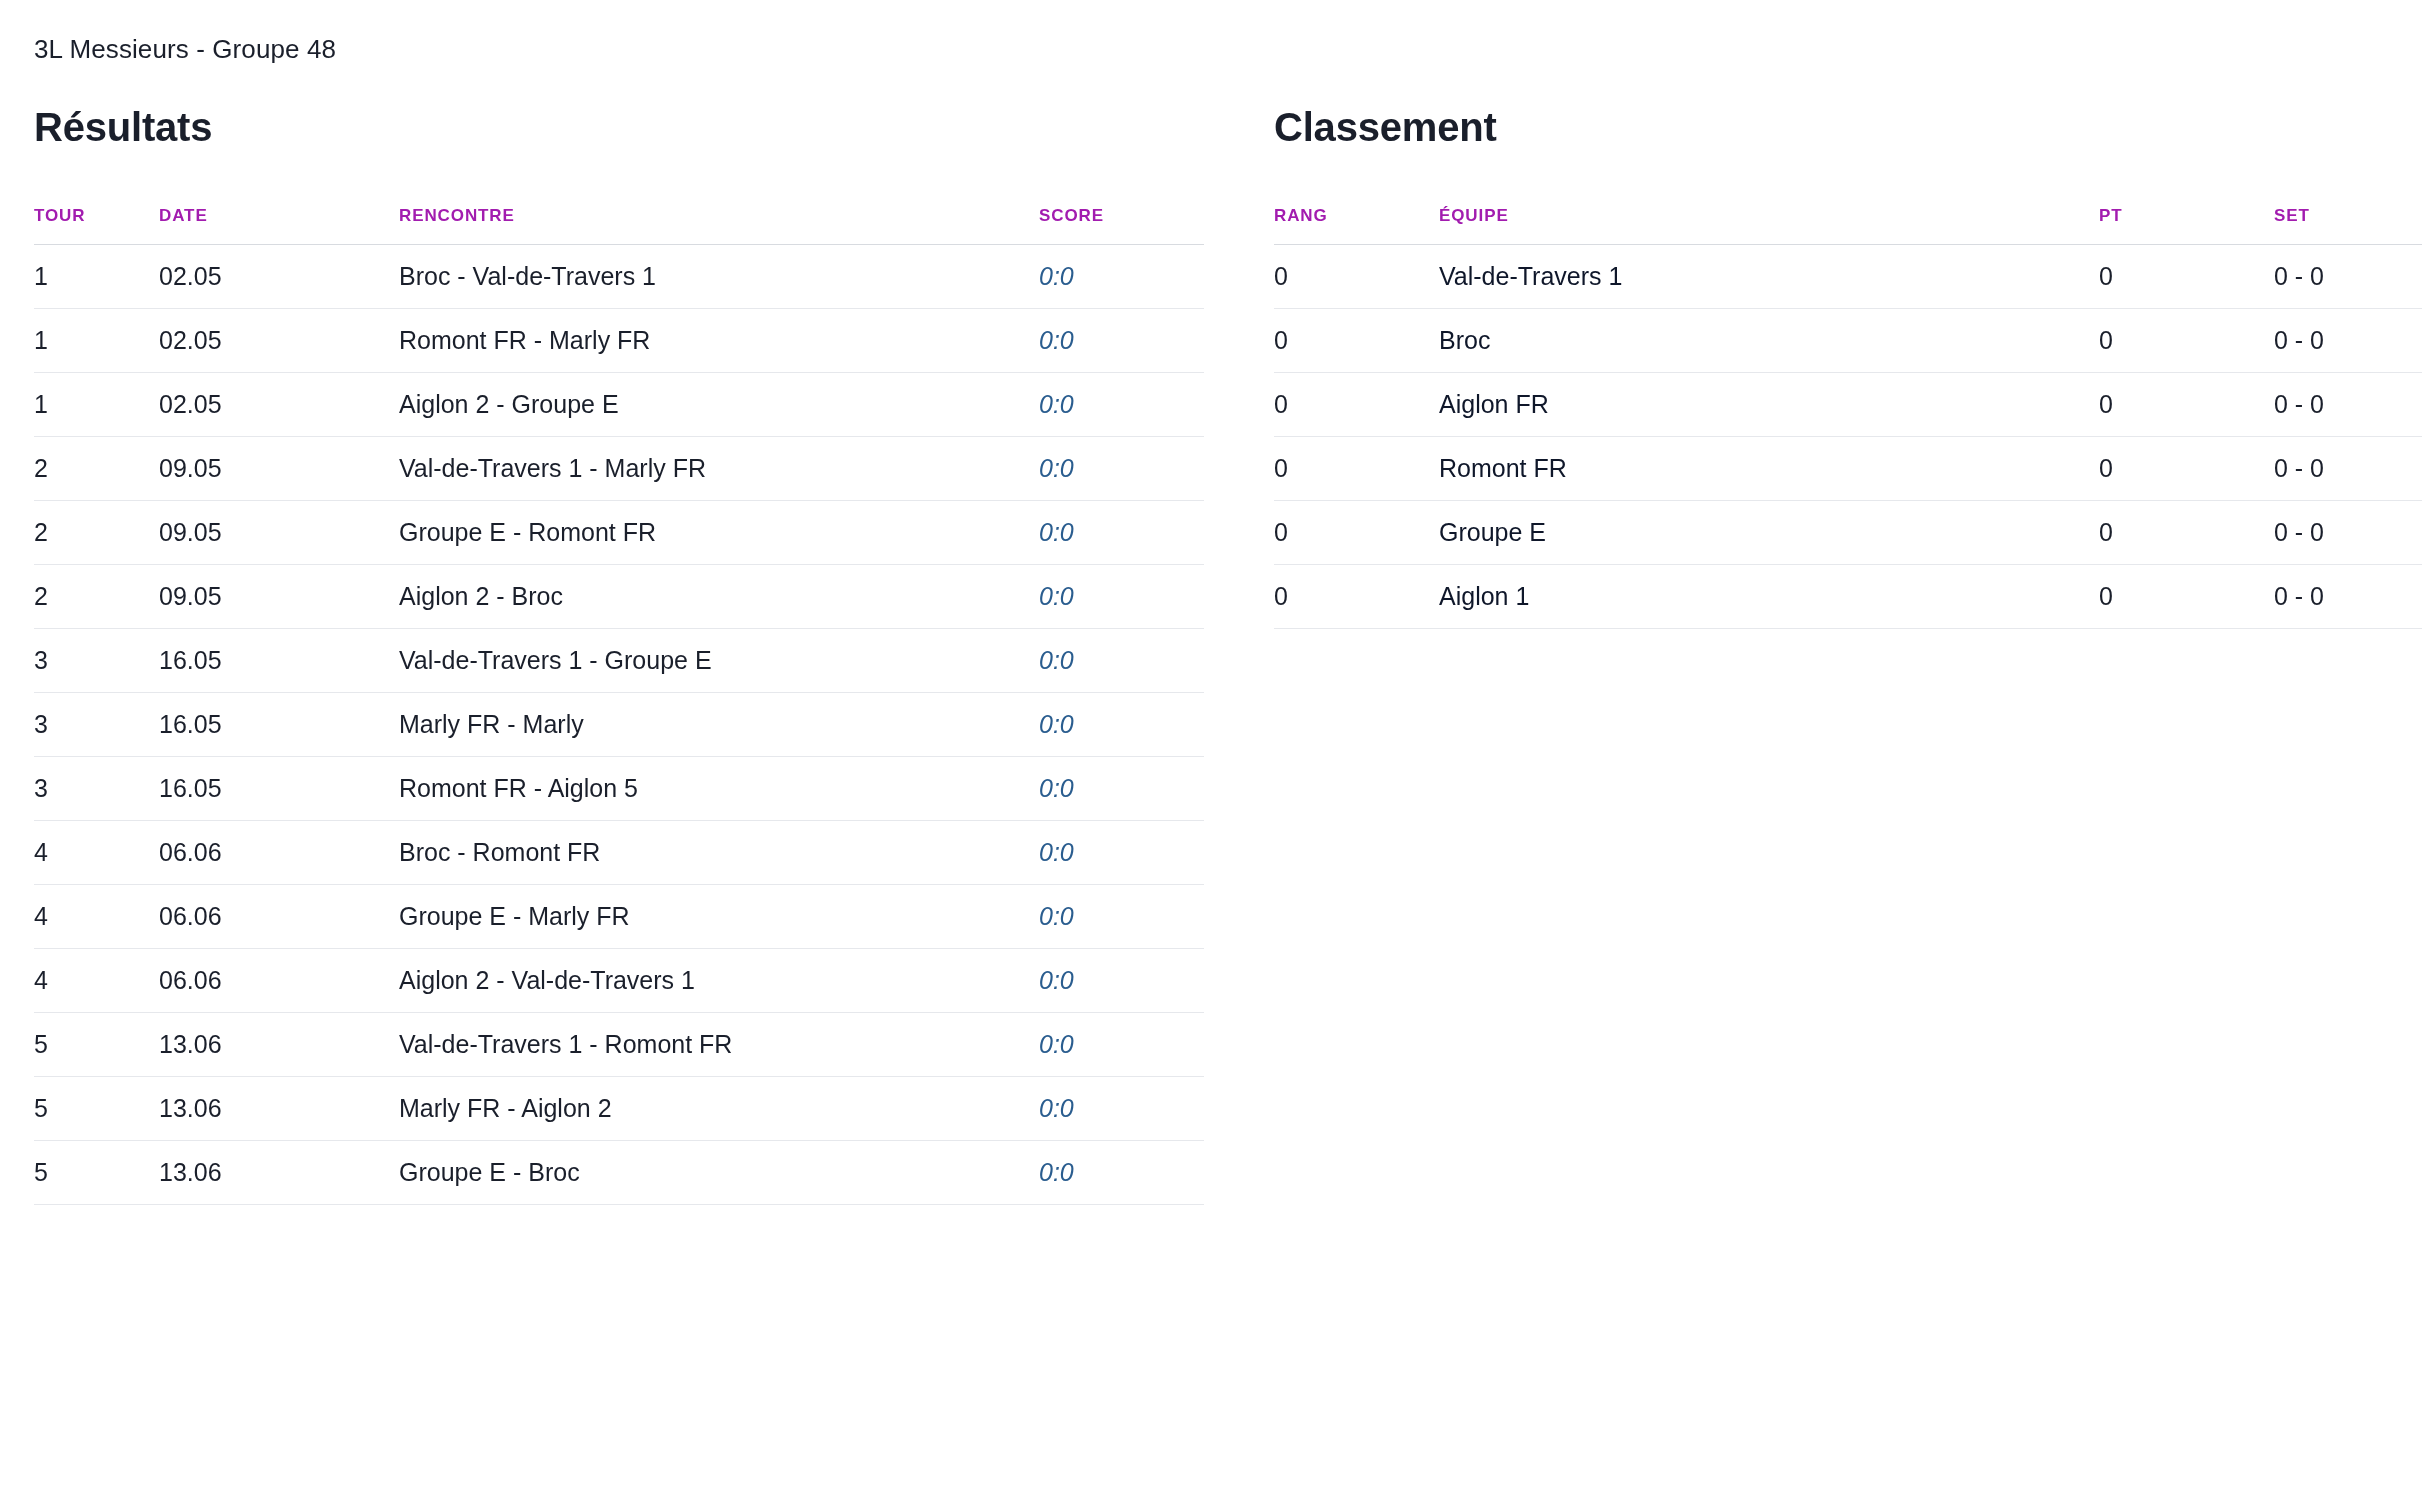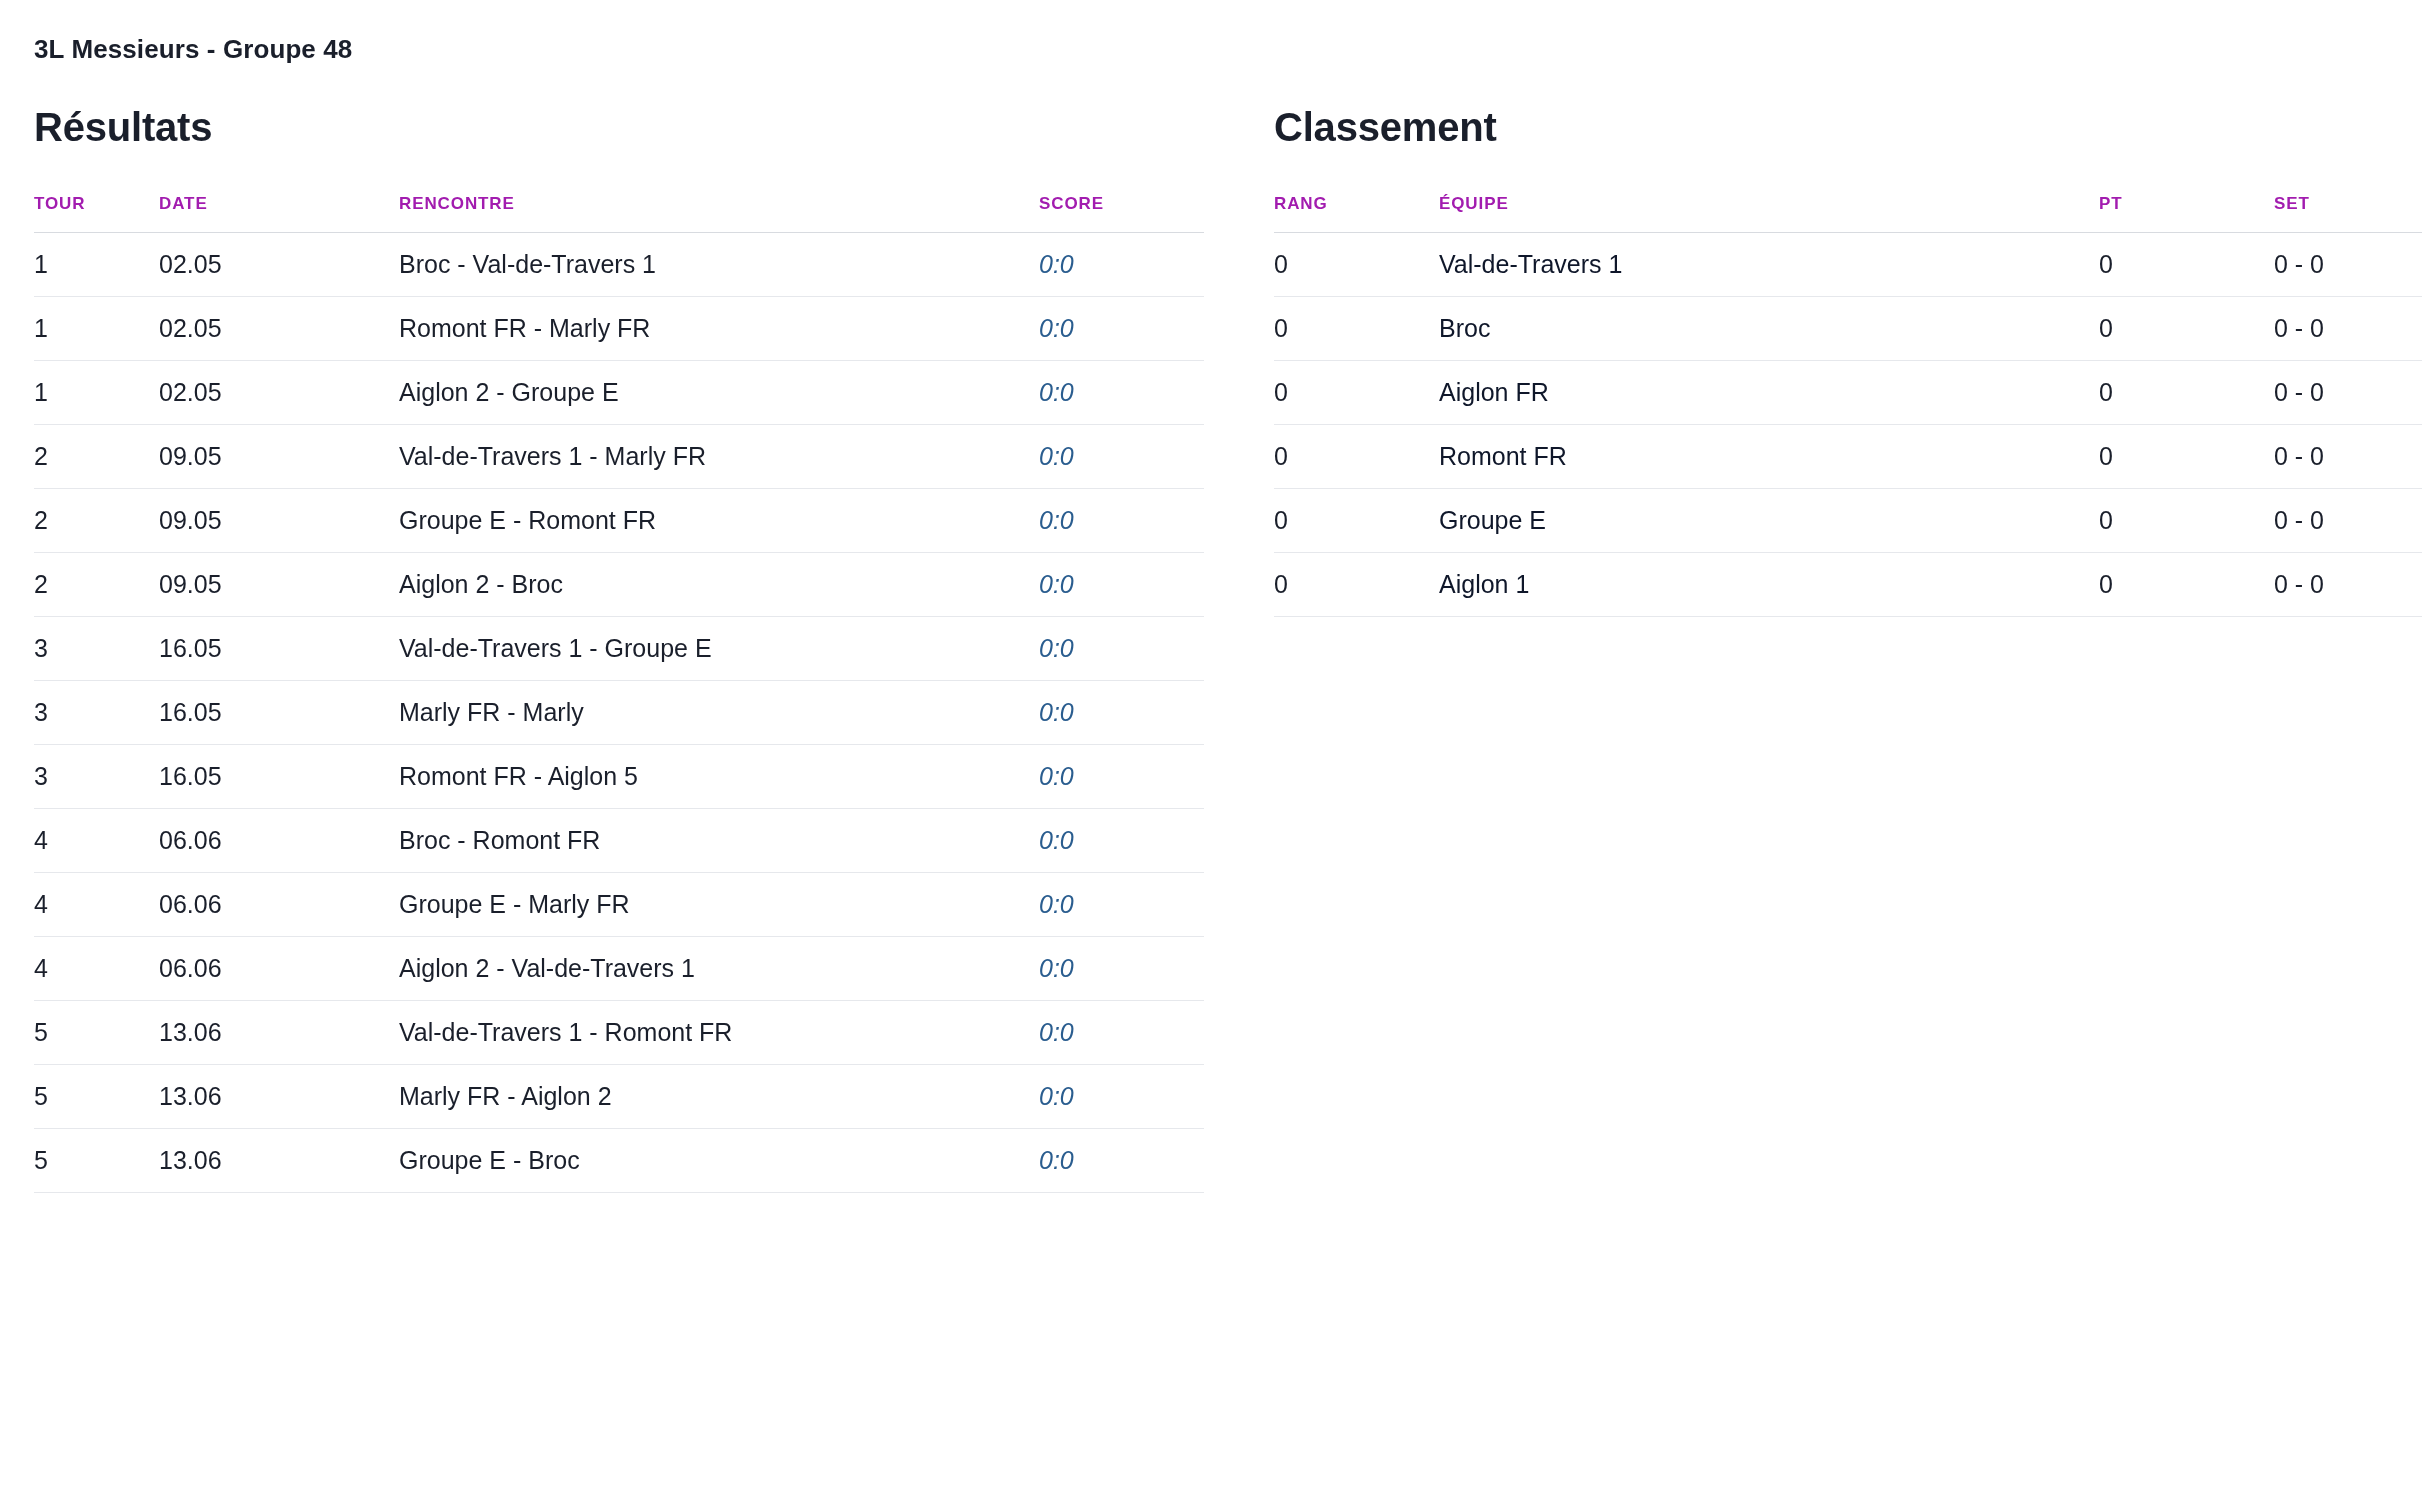--- a/index.html
+++ b/index.html
@@ -13,21 +13,21 @@
     width: 2422px;
     height: 1510px;
     overflow: hidden;
   }
   .page {
     padding: 34px 34px 0 34px;
     box-sizing: border-box;
   }
   .group-title {
     font-size: 26px;
-    font-weight: bold;
+    font-weight: normal;
     color: #1a1f2b;
     letter-spacing: 0.1px;
     margin: 0 0 40px 0;
   }
   .columns {
     display: flex;
     align-items: flex-start;
     gap: 40px;
   }
   .col-results {
@@ -35,21 +35,21 @@
     flex: 0 0 1170px;
   }
   .col-standings {
     flex: 1 1 auto;
     padding-left: 30px;
   }
   h2.section-title {
     font-size: 40px;
     font-weight: bold;
     color: #1a1f2b;
-    margin: 0 0 44px 0;
+    margin: 0 0 56px 0;
     letter-spacing: -0.2px;
   }
   table {
     width: 100%;
     border-collapse: collapse;
     table-layout: fixed;
   }
   th {
     text-align: left;
     font-size: 17px;

